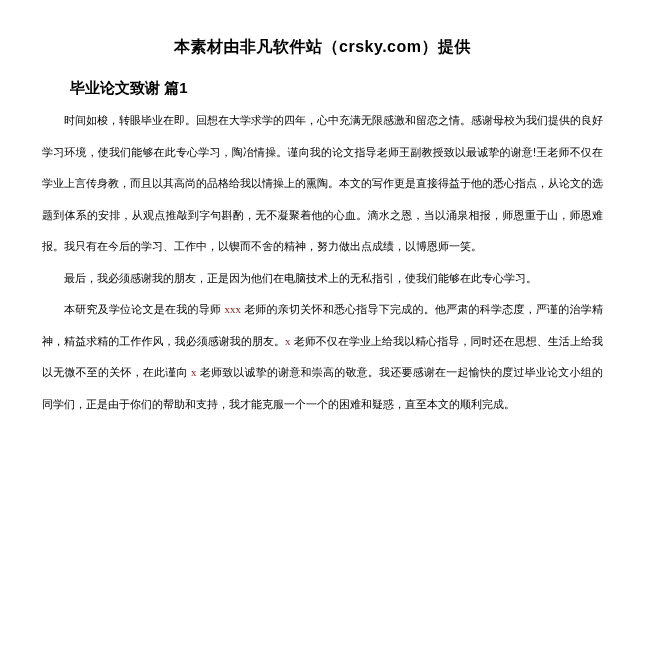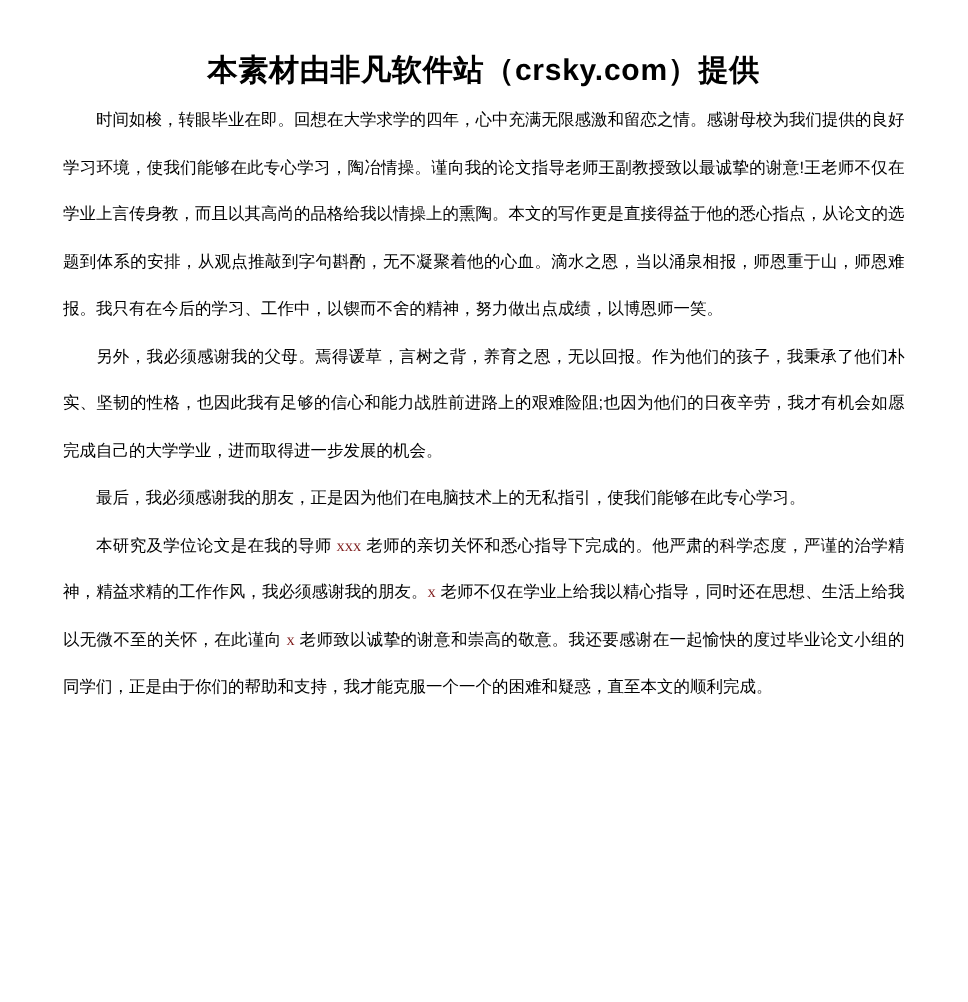--- a/index.html
+++ b/index.html
@@ -17,21 +17,21 @@
   .page {
     box-sizing: border-box;
     width: 645px;
     height: 668px;
     padding: 30px 42px 10px 42px;
     background: #ffffff;
   }
   .doc-title {
     margin: 6px 0 0 0;
     text-align: center;
-    font-size: 20px;
+    font-size: 16px;
     font-weight: bold;
     line-height: 22px;
     letter-spacing: 0.5px;
   }
   .doc-heading {
     margin: 20px 0 0 0;
     font-size: 15px;
     font-weight: bold;
     line-height: 20px;
     text-indent: 28px;
@@ -50,19 +50,19 @@
   .placeholder-run {
     color: #7f1d1d;
     font-family: "Liberation Serif", "DejaVu Serif", serif;
   }
 </style>
 </head>
 <body>
 
 <div class="page">
   <h1 class="doc-title">本素材由非凡软件站（crsky.com）提供</h1>
+  <h2 class="doc-heading">毕业论文致谢 篇1</h2>
   <div class="paragraphs">
       <p class="para"><span>时间如梭，转眼毕业在即。回想在大学求学的四年，心中充满无限感激和留恋之情。感谢母校为我们提供的良好学习环境，使我们能够在此专心学习，陶冶情操。谨向我的论文指导老师王副教授致以最诚挚的谢意!王老师不仅在学业上言传身教，而且以其高尚的品格给我以情操上的熏陶。本文的写作更是直接得益于他的悉心指点，从论文的选题到体系的安排，从观点推敲到字句斟酌，无不凝聚着他的心血。滴水之恩，当以涌泉相报，师恩重于山，师恩难报。我只有在今后的学习、工作中，以锲而不舍的精神，努力做出点成绩，以博恩师一笑。</span></p>
-      <p class="para"><span>另外，我必须感谢我的父母。焉得谖草，言树之背，养育之恩，无以回报。作为他们的孩子，我秉承了他们朴实、坚韧的性格，也因此我有足够的信心和能力战胜前进路上的艰难险阻;也因为他们的日夜辛劳，我才有机会如愿完成自己的大学学业，进而取得进一步发展的机会。</span></p>
       <p class="para"><span>最后，我必须感谢我的朋友，正是因为他们在电脑技术上的无私指引，使我们能够在此专心学习。</span></p>
       <p class="para"><span>本研究及学位论文是在我的导师 </span><span class="placeholder-run">xxx</span><span> 老师的亲切关怀和悉心指导下完成的。他严肃的科学态度，严谨的治学精神，精益求精的工作作风，我必须感谢我的朋友。</span><span class="placeholder-run">x</span><span> 老师不仅在学业上给我以精心指导，同时还在思想、生活上给我以无微不至的关怀，在此谨向 </span><span class="placeholder-run">x</span><span> 老师致以诚挚的谢意和崇高的敬意。我还要感谢在一起愉快的度过毕业论文小组的同学们，正是由于你们的帮助和支持，我才能克服一个一个的困难和疑惑，直至本文的顺利完成。</span></p>
     </div>
 </div>
 
 </body></html>

